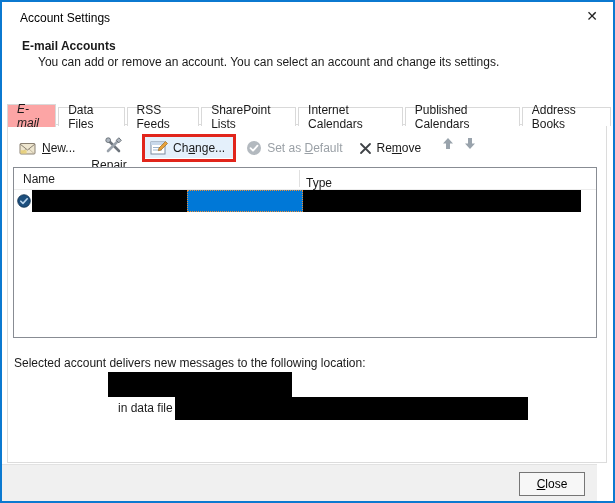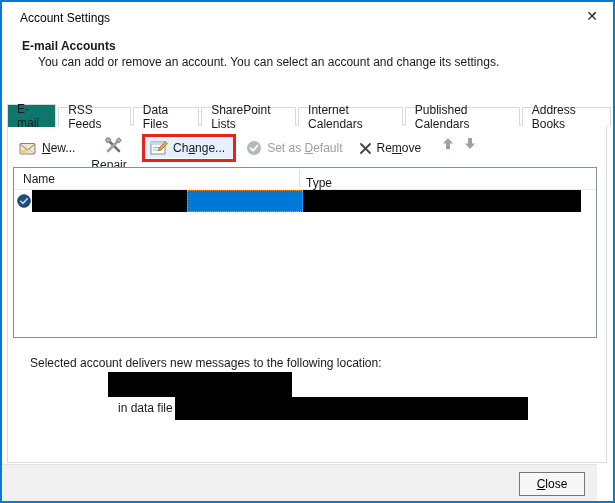--- a/index.html
+++ b/index.html
@@ -17,21 +17,21 @@
                font-size:14px; color:#222; cursor:default; }
 
   
   .hdr-title { position:absolute; left:20px; top:37px; font-weight:bold; font-size:12px; }
   .hdr-desc  { position:absolute; left:36px; top:53px; font-size:12px; }
 
   
   .tabstrip { position:absolute; left:5px; top:101px; height:23px; display:flex; align-items:flex-end; z-index:3; }
   .tab { background:#fff; border:1px solid #d9d9d9; border-bottom:none; height:19px;
          padding:0 9px; display:flex; align-items:center; font-size:12px; margin-right:2px; color:#1a1a1a; }
-  .tab.active { height:23px; margin-bottom:-1px; background:#0f766e; z-index:4; position:relative; }
+  .tab.active { height:23px; margin-bottom:-1px; background:#fca5a5; z-index:4; position:relative;font-style:italic; }
 
   
   .page { position:absolute; left:5px; top:122px; width:600px; height:339px;
           border:1px solid #dcdcdc; background:#fff; z-index:1; }
 
   
   .toolbar { position:absolute; left:7px; top:9px; height:28px; display:flex; }
   .tool { display:flex; align-items:center; gap:5px; padding:3px 4px; white-space:nowrap; }
   .tool svg { flex:0 0 auto; }
   .tool-new { margin-right:8px; }
@@ -51,21 +51,21 @@
   .col-divider { position:absolute; left:285px; top:2px; bottom:2px; width:1px; background:#e0e0e0; }
   .col-type { position:absolute; left:292px; top:8px; }
   .list-row { position:relative; height:22px; }
   .row-default-icon { position:absolute; left:3px; top:4px; }
   .redact-a { position:absolute; left:18px; top:0; width:155px; height:22px; background:#000; }
   .row-selection { position:absolute; left:173px; top:0; width:116px; height:22px;
                    background:#0078d7; border:1px dotted #ee8f35; }
   .redact-b { position:absolute; left:289px; top:0; width:278px; height:22px; background:#000; }
 
   
-  .delivery-text { position:absolute; left:22px; top:231px; }
+  .delivery-text { position:absolute; left:6px; top:231px; }
   .redact-1 { position:absolute; left:100px; top:247px; width:184px; height:25px; background:#000; }
   .datafile-label { position:absolute; left:110px; top:276px; }
   .redact-2 { position:absolute; left:167px; top:272px; width:353px; height:23px; background:#000; }
 
   
   .footer { position:absolute; left:0; right:16px; bottom:0; height:37px; background:#f0f0f0;
             border-top:1px solid #e2e2e2; }
   .close-button { position:absolute; right:12px; top:7px; width:66px; height:24px;
                   background:#f7f7f7; border:1px solid #767676; display:flex;
                   align-items:center; justify-content:center; font-size:12px; color:#000; }
@@ -83,24 +83,24 @@
   </div>
 
   <div class="hdr-title">E-mail Accounts</div>
   <div class="hdr-desc">You can add or remove an account. You can select an account and change its settings.</div>
 
   <div class="tabstrip">
     <div class="tab active">
         <span>E-mail</span>
       </div>
     <div class="tab">
+        <span>Data Files</span>
+      </div>
+    <div class="tab">
         <span>RSS Feeds</span>
-      </div>
-    <div class="tab">
-        <span>Data Files</span>
       </div>
     <div class="tab">
         <span>SharePoint Lists</span>
       </div>
     <div class="tab">
         <span>Internet Calendars</span>
       </div>
     <div class="tab">
         <span>Published Calendars</span>
       </div>

